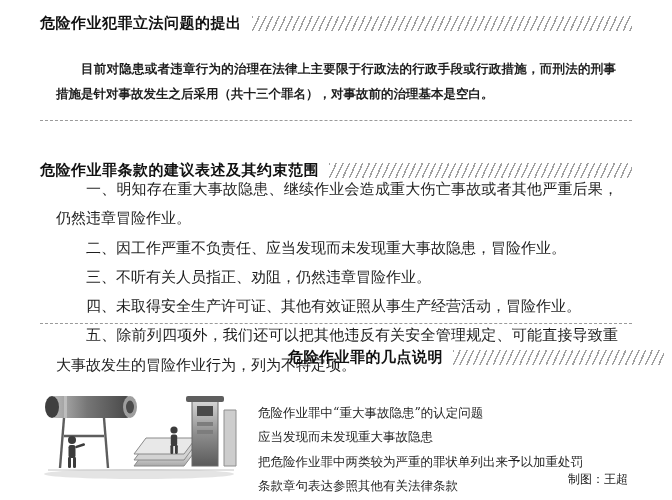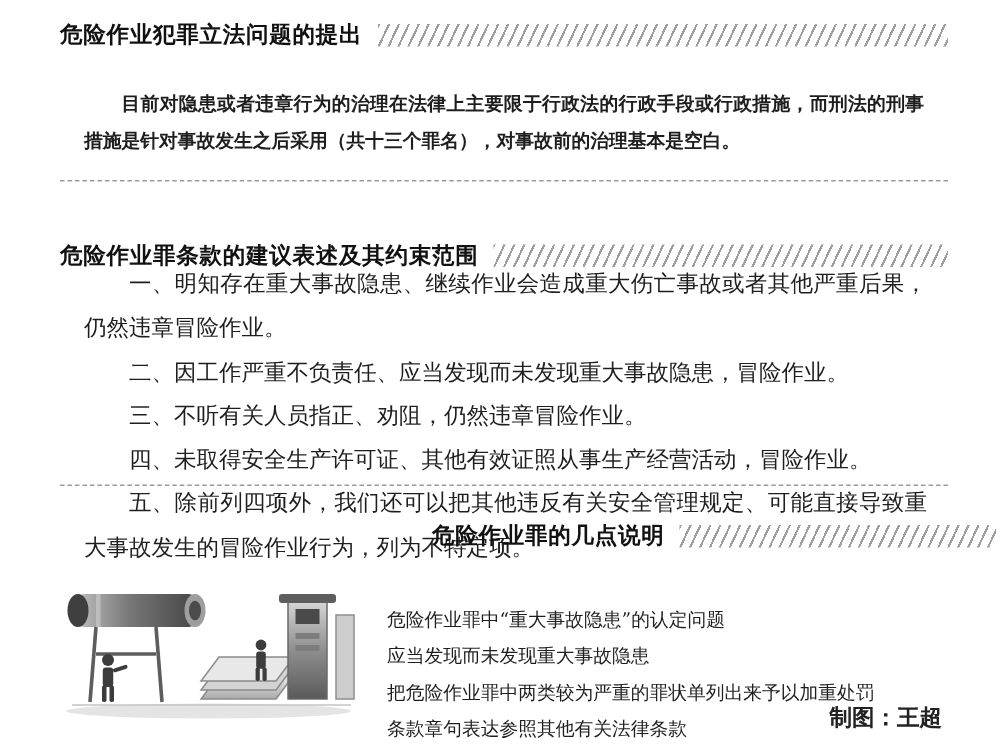--- a/index.html
+++ b/index.html
@@ -84,23 +84,22 @@
   #sec2-head  { position: absolute; left: 40px; top: 133px; width: 592px; margin-top: 28px; }
   #sec2-body  { position: absolute; left: 56px; top: 175px; width: 562px; }
   #sep2       { position: absolute; left: 40px; top: 323px; width: 592px; }
   #sec3-head  { position: absolute; left: 256px; top: 348px; width: 376px; margin-left: 32px; }
   #sec3-body  { position: absolute; left: 258px; top: 401px; width: 374px; }
   #illus      { position: absolute; left: 34px; top: 370px; width: 210px; height: 110px; }
   #credit     { position: absolute; right: 28px; bottom: 12px; }
 
   .credit-text {
     font-family: "DejaVu Serif", "Liberation Serif", serif;
-    font-size: 15px;
+    font-size: 12px;
     color: #222222;
-    font-weight: bold;
   }
 
   .note-line {
     font-family: "DejaVu Serif", "Liberation Serif", serif;
     font-size: 12.5px;
     line-height: 1.95;
     color: #1e1e1e;
   }
 
   svg { display: block; }

